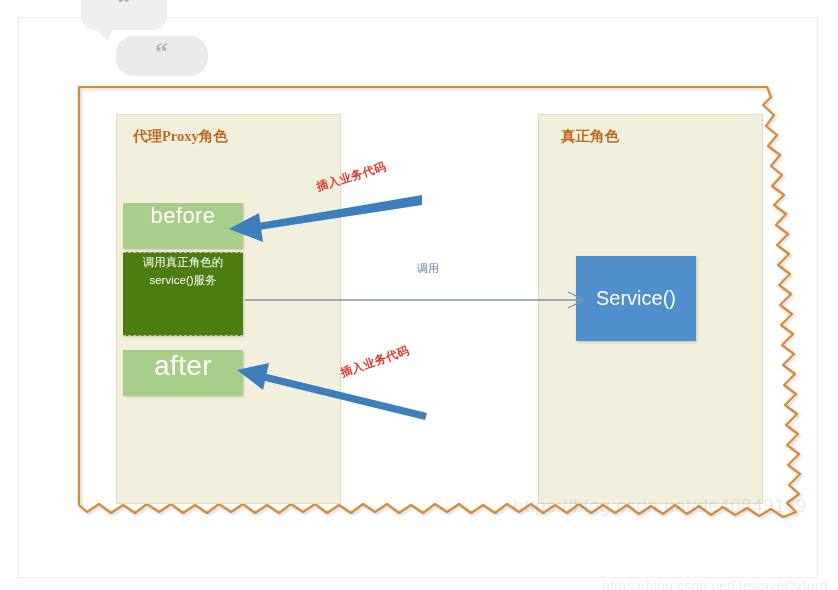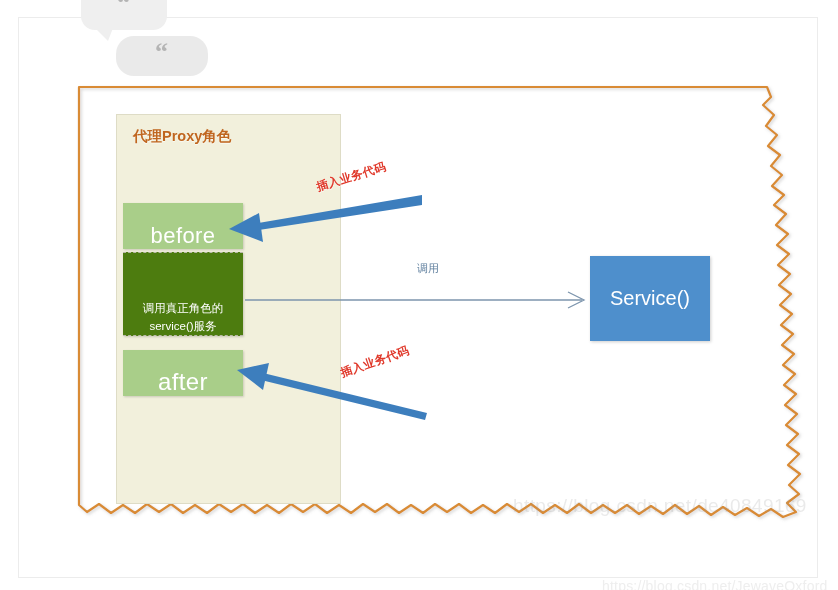--- a/index.html
+++ b/index.html
@@ -104,31 +104,32 @@
 
   .panel-title {
     position: absolute;
     top: 12px;
     left: 16px;
     color: #c0661f;
     font-weight: bold;
     font-size: 14.5px;
     white-space: nowrap;
     text-shadow: 0 1px 1px rgba(255,255,255,0.7);
+    font-family: Liberation Serif, serif;
   }
   #panel-real .panel-title { left: 22px; }
 
   
   .stack-box {
     position: absolute;
     left: 46px;
     width: 120px;
     box-sizing: border-box;
     display: flex;
-    align-items: flex-end;
+    align-items: flex-start;
     justify-content: center;
     text-align: center;
     color: #ffffff;
     box-shadow: 1px 1px 2px rgba(0,0,0,0.16);
   }
   #box-before {
     top: 118px;
     height: 46px;
     background: #a9ce89;
     font-size: 22px;
@@ -140,29 +141,29 @@
     background: #4d7c0f;
     border-top: 1px dashed #b9b9a8;
     border-bottom: 1px dashed #b9b9a8;
     font-size: 11.5px;
     line-height: 18px;
   }
   #box-after {
     top: 265px;
     height: 46px;
     background: #a9ce89;
-    font-size: 24px;
+    font-size: 28px;
     letter-spacing: 0.4px;
   }
   #box-service .svc-line { display: block; }
 
   
   #box-real-service {
     position: absolute;
-    left: 513px;
+    left: 499px;
     top: 171px;
     width: 120px;
     height: 85px;
     background: #4e8fcc;
     display: flex;
     align-items: center;
     justify-content: center;
     color: #ffffff;
     font-size: 20px;
     box-shadow: 1px 1px 3px rgba(0,0,0,0.2);
@@ -272,20 +273,23 @@
       <div>
         <span class="svc-line">调用真正角色的</span>
         <span class="svc-line">service()服务</span>
       </div>
     </div>
 
     <div class="stack-box" id="box-after">
       <span>after</span>
     </div>
 
+    <div class="panel" id="panel-real">
+      <div class="panel-title">真正角色</div>
+    </div>
 
     <div id="box-real-service">
       <span>Service()</span>
     </div>
 
     <svg id="arrows" viewBox="0 0 730 437" xmlns="http://www.w3.org/2000/svg">
 
       <g>
         <path d="M345,110 L175,139 L176,146 L345,120 Z" fill="#3d7ebd"></path>
         <path d="M182,128 L152,144 L186,157 Z" fill="#3d7ebd"></path>

